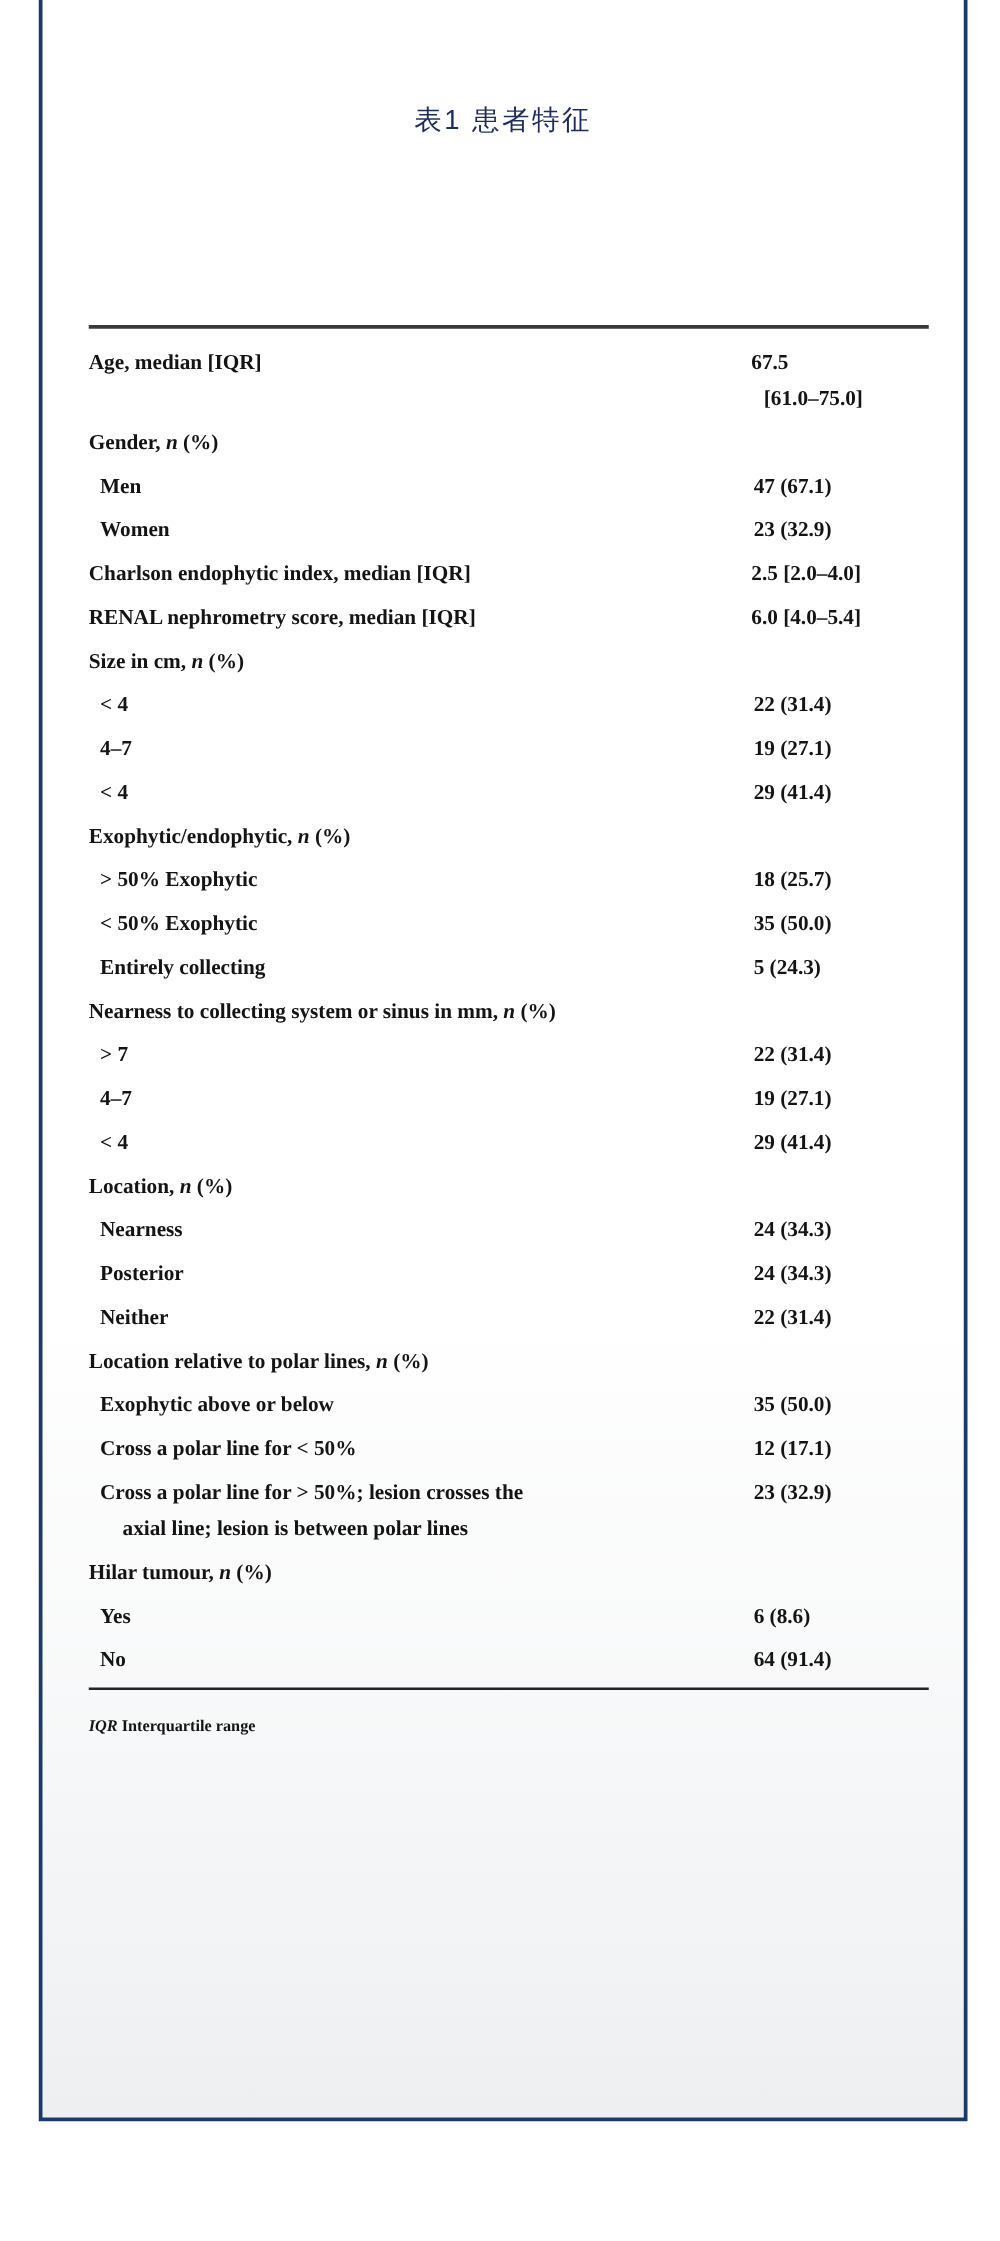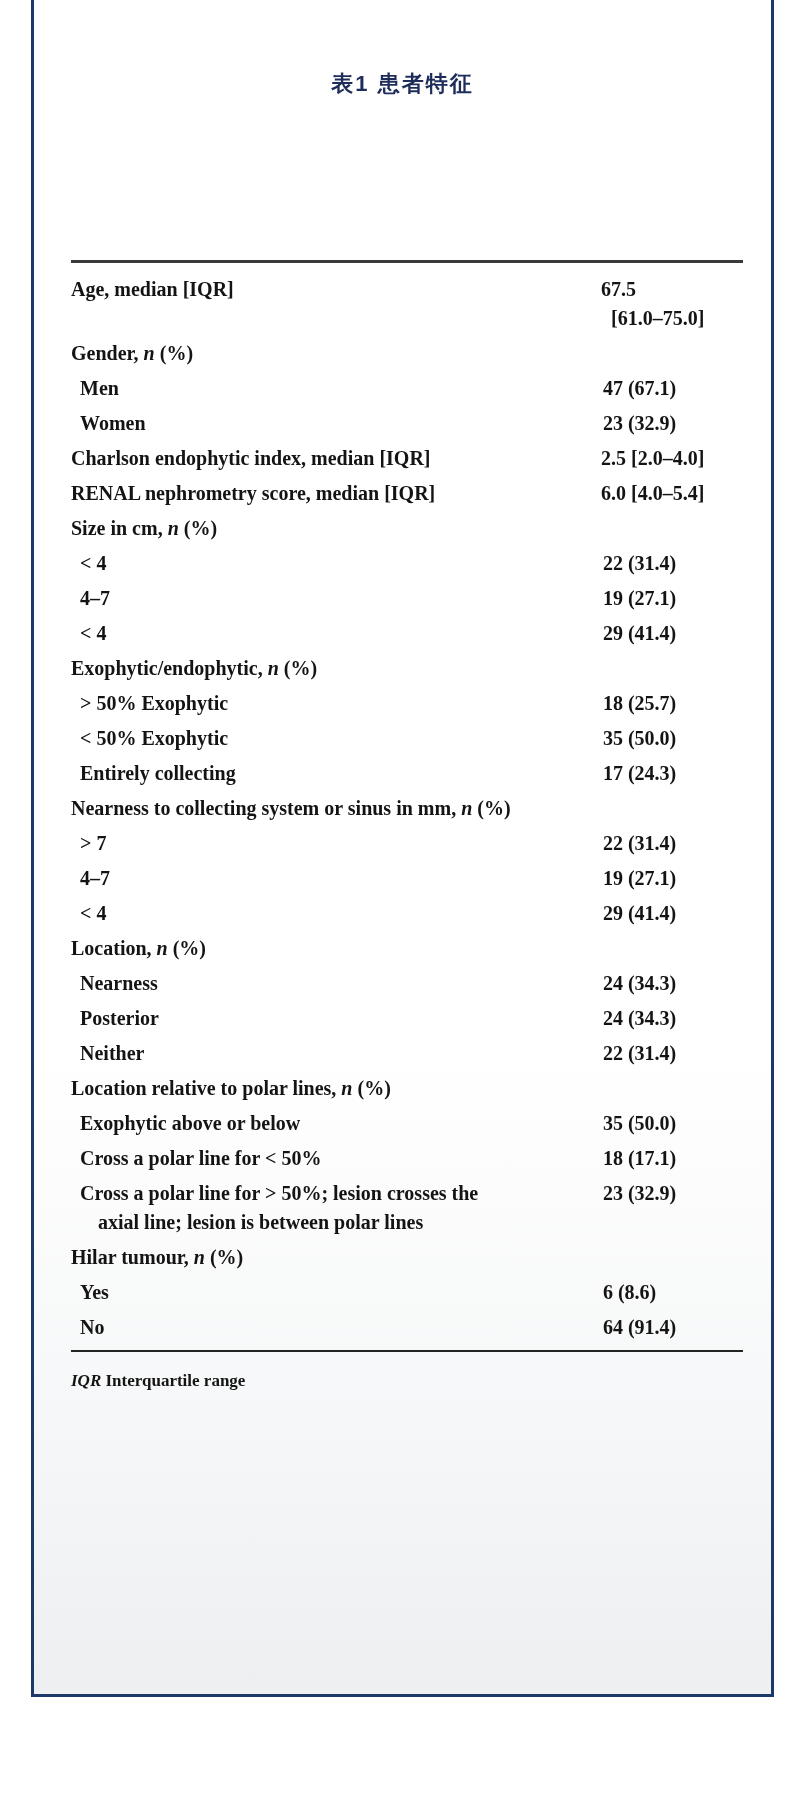--- a/index.html
+++ b/index.html
@@ -17,61 +17,61 @@
     left: 31px;
     top: -12px;
     width: 737px;
     height: 1703px;
     border: 3px solid #1b3a6b;
     background: linear-gradient(180deg, #ffffff 0%, #ffffff 62%, #f6f7f8 84%, #edeff1 100%);
   }
   .card-title {
     position: absolute;
     left: 0;
-    top: 78px;
+    top: 90px;
     width: 100%;
     text-align: center;
     font-family: "Liberation Sans", "DejaVu Sans", sans-serif;
-    font-weight: bold;
+    font-weight: normal;
     font-size: 22px;
     letter-spacing: 2px;
     color: #1e2c5a;
   }
   .table-area {
     position: absolute;
     left: 37px;
     top: 269px;
     width: 672px;
     color: #141414;
   }
   .rows {
     border-top: 3px solid #3a3a3a;
     border-bottom: 2px solid #242424;
     padding: 9px 0 5px 0;
   }
   .trow {
     display: flex;
     align-items: flex-start;
     line-height: 35px;
-    font-size: 20px;
+    font-size: 17px;
     font-weight: bold;
   }
   .wrap-row {
     line-height: 29px;
     padding: 3px 0;
   }
   .tlabel { width: 530px; }
   .tvalue { width: 142px; }
   .ind1 { padding-left: 9px; }
   .line2 { display: block; }
   .lab-line2 { display: block; padding-left: 18px; }
   .val-line2 { display: block; padding-left: 10px; }
   .footnote {
     margin-top: 16px;
-    font-size: 17px;
+    font-size: 13px;
     font-weight: bold;
     line-height: 26px;
   }
   i { font-style: italic; }
 </style>
 </head>
 <body>
 
 <div class="card" style="border-color: rgb(27, 58, 107);">
   <div class="card-title" style="color: rgb(30, 44, 90);">表1 患者特征</div>
@@ -128,21 +128,21 @@
         <div class="trow">
           <div class="tlabel ind1"><span>&gt; 50% Exophytic</span></div>
           <div class="tvalue">18 (25.7)</div>
         </div>
         <div class="trow">
           <div class="tlabel ind1"><span>&lt; 50% Exophytic</span></div>
           <div class="tvalue">35 (50.0)</div>
         </div>
         <div class="trow">
           <div class="tlabel ind1"><span>Entirely collecting</span></div>
-          <div class="tvalue">17 (24.3)</div>
+          <div class="tvalue">5 (24.3)</div>
         </div>
         <div class="trow">
           <div class="tlabel"><span>Nearness to collecting system or sinus in mm, </span><i>n</i><span> (%)</span></div>
           <div class="tvalue"></div>
         </div>
         <div class="trow">
           <div class="tlabel ind1"><span>&gt; 7</span></div>
           <div class="tvalue">22 (31.4)</div>
         </div>
         <div class="trow">
@@ -172,21 +172,21 @@
         <div class="trow">
           <div class="tlabel"><span>Location relative to polar lines, </span><i>n</i><span> (%)</span></div>
           <div class="tvalue"></div>
         </div>
         <div class="trow">
           <div class="tlabel ind1"><span>Exophytic above or below</span></div>
           <div class="tvalue">35 (50.0)</div>
         </div>
         <div class="trow">
           <div class="tlabel ind1"><span>Cross a polar line for &lt; 50%</span></div>
-          <div class="tvalue">18 (17.1)</div>
+          <div class="tvalue">12 (17.1)</div>
         </div>
         <div class="trow wrap-row">
           <div class="tlabel ind1">
             <span class="line2">Cross a polar line for &gt; 50%; lesion crosses the</span>
             <span class="lab-line2">axial line; lesion is between polar lines</span>
           </div>
           <div class="tvalue">23 (32.9)</div>
         </div>
         <div class="trow">
           <div class="tlabel"><span>Hilar tumour, </span><i>n</i><span> (%)</span></div>

